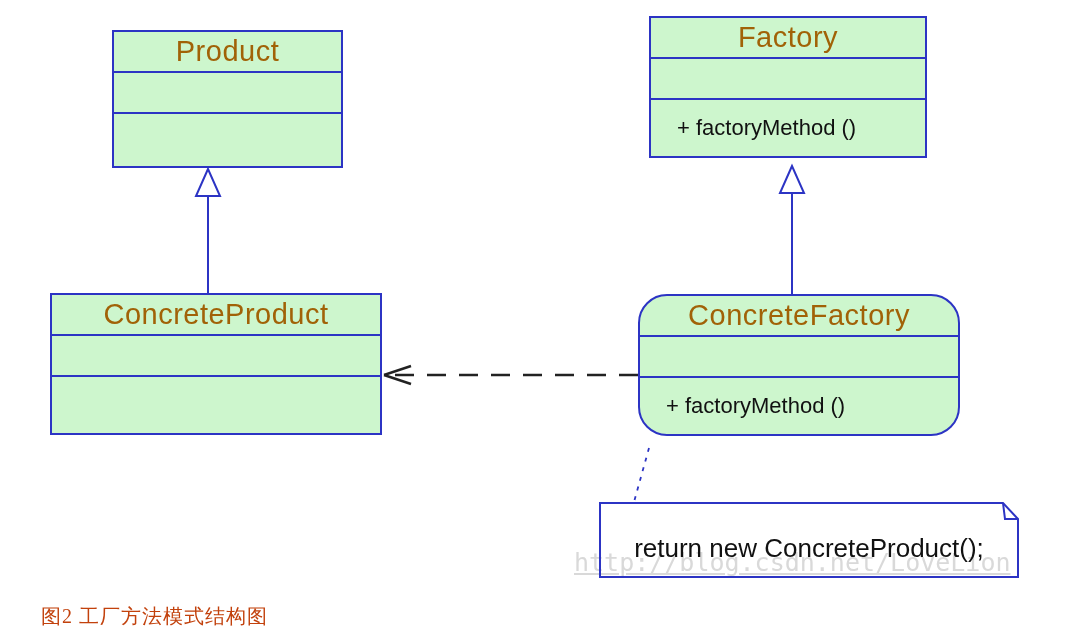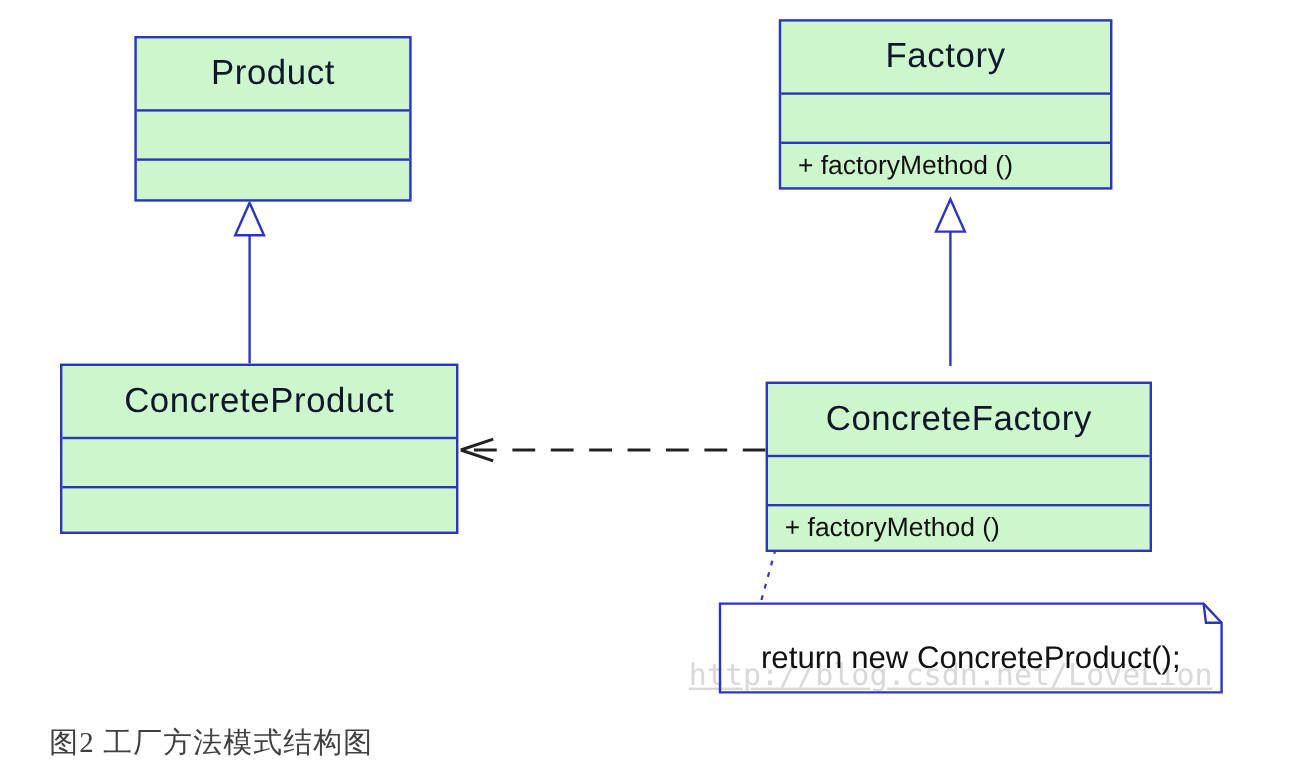--- a/index.html
+++ b/index.html
@@ -31,46 +31,46 @@
     box-sizing: border-box;
     background: #cdf6cd;
     border: 2px solid #2c34c4;
     display: flex;
     flex-direction: column;
   }
   .uml-class .compartment {
     box-sizing: border-box;
   }
   .uml-class .title-compartment {
-    height: 61px;
+    height: 41px;
     border-bottom: 2px solid #2c34c4;
     display: flex;
     align-items: center;
     justify-content: center;
     font-size: 29px;
-    color: #0f172a;
+    color: #a16207;
     letter-spacing: 0.5px;
   }
   .uml-class .attr-compartment {
     height: 41px;
     border-bottom: 2px solid #2c34c4;
   }
   .uml-class .ops-compartment {
     flex: 1;
     display: flex;
     align-items: center;
-    padding-left: 14px;
+    padding-left: 26px;
     font-size: 22px;
     color: #111111;
   }
 
   #class-product          { left: 112px; top: 30px;  width: 231px; height: 138px; }
   #class-factory          { left: 649px; top: 16px;  width: 278px; height: 142px; }
-  #class-concrete-product { left: 50px;  top: 303px; width: 332px; height: 142px; }
-  #class-concrete-factory { left: 638px; top: 318px; width: 322px; height: 142px; }
+  #class-concrete-product { left: 50px;  top: 293px; width: 332px; height: 142px; }
+  #class-concrete-factory { left: 638px; top: 294px; width: 322px; height: 142px; border-radius: 29px; }
 
   #note-text {
     position: absolute;
     left: 600px;
     top: 528px;
     width: 418px;
     height: 40px;
     display: flex;
     align-items: center;
     justify-content: center;
@@ -89,23 +89,23 @@
     letter-spacing: 0px;
     text-decoration: underline;
   }
 
   #caption {
     position: absolute;
     left: 41px;
     top: 603px;
     z-index: 4;
     font-family: "Liberation Serif", "DejaVu Serif", serif;
-    font-size: 24px;
+    font-size: 20px;
     font-weight: 500;
-    color: #404040;
+    color: #c2410c;
     letter-spacing: 1px;
   }
 </style>
 </head>
 <body>
 
 <div id="canvas">
 
   <svg id="lines-layer" class="layer" viewBox="0 0 1090 644">
     

